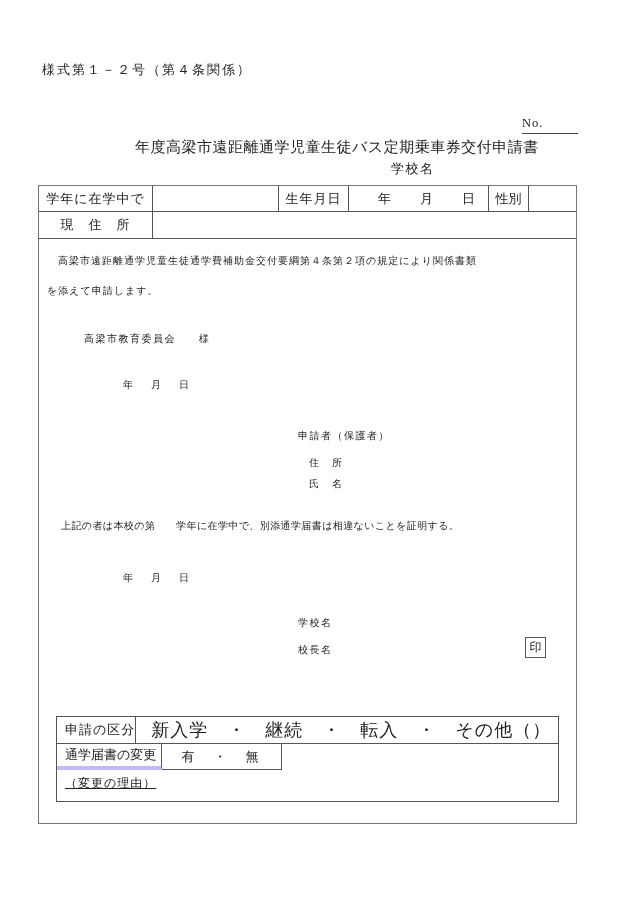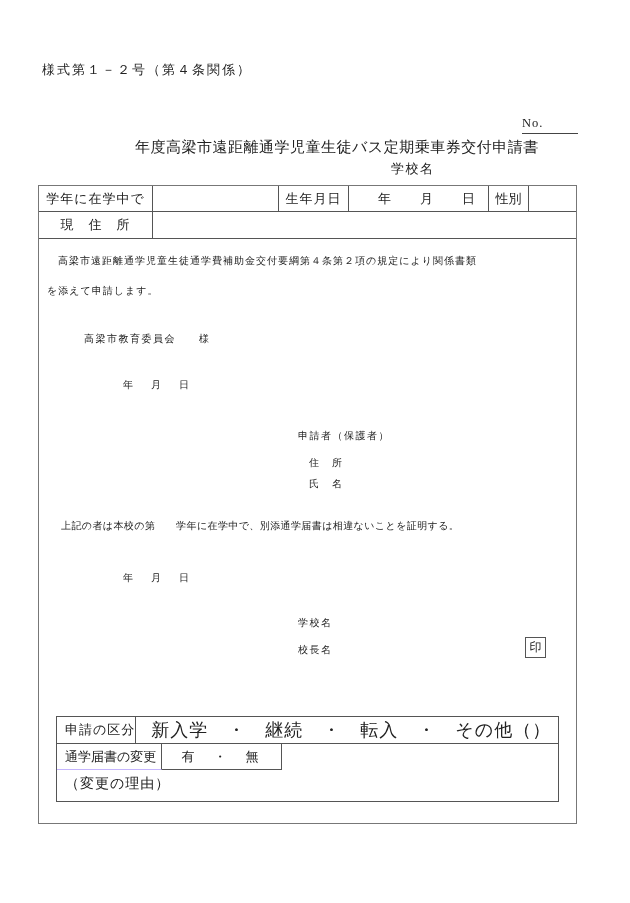--- a/index.html
+++ b/index.html
@@ -69,34 +69,34 @@
   }
   .bt-row { display: flex; width: 100%; }
   .bt-row-1 { height: 27px; border-bottom: 1px solid #555; }
   .bt-row-2 { height: 26px; }
   .bt-row-3 { height: 32px; border-bottom: 1px solid #555; }
   .bt-label {
     width: 105px; border-right: 1px solid #555;
     display: flex; align-items: center; padding-left: 8px;
     font-size: 13px; letter-spacing: 1px; white-space: nowrap;
   }
-  .bt-label-2 { letter-spacing: 0; border-bottom: 1px solid #c4b5fd; }
+  .bt-label-2 { letter-spacing: 0; border-bottom: 4px solid #c4b5fd; }
   .bt-category {
     flex: 1; display: flex; align-items: center; justify-content: space-between;
     padding: 0 8px 0 15px; font-size: 18px; letter-spacing: 1px; white-space: nowrap;
   }
   .bt-yesno {
     width: 120px; border-right: 1px solid #555; border-bottom: 1px solid #555;
     display: flex; align-items: center; justify-content: center;
     font-size: 13px; letter-spacing: 3px; white-space: nowrap;
   }
   .bt-rest { flex: 1; }
   .bt-reason {
     flex: 1; display: flex; align-items: flex-start; padding: 5px 0 0 8px;
-    font-size: 14px; letter-spacing: 1px; white-space: nowrap;
+    font-size: 12px; letter-spacing: 1px; white-space: nowrap; text-decoration: underline;
   }
 </style>
 </head>
 <body>
 
 <div class="page">
 
   <div class="abs txt form-number">様式第１－２号（第４条関係）</div>
 
   <div class="abs no-field">

